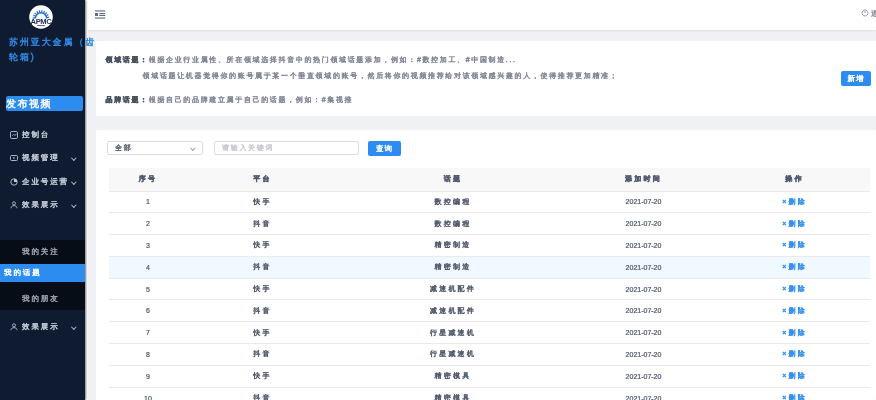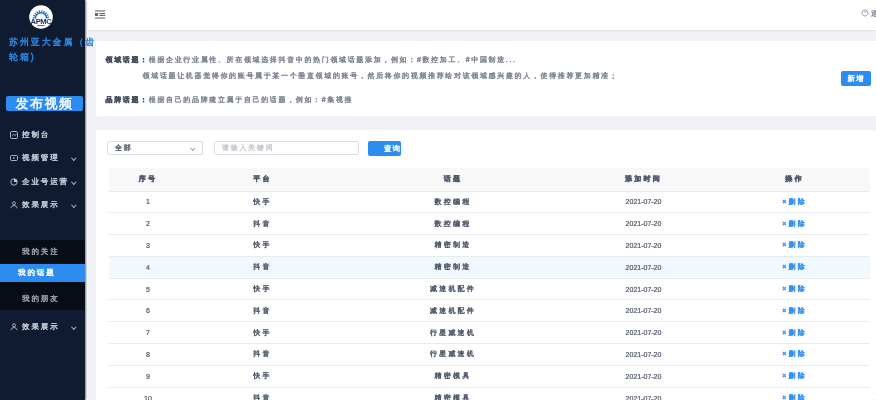--- a/index.html
+++ b/index.html
@@ -2,45 +2,45 @@
 <html><head><meta charset="utf-8">
 <style>
 *{margin:0;padding:0;box-sizing:border-box}
 html,body{width:876px;height:400px;overflow:hidden;background:#eff1f5;font-family:"Liberation Sans",sans-serif}
 
 #side{position:absolute;left:0;top:0;width:88px;height:400px;background:#fff}
 #menu{position:absolute;left:0;top:0;width:85px;height:400px;background:#0e1b30;box-shadow:1px 0 2px rgba(0,0,0,.55)}
 #logo{position:absolute;left:29px;top:5px;width:24px;height:24px}
 #sidetitle{position:absolute;left:9px;top:38px;width:80px;color:#2f86e0;font-size:9px;line-height:9px;letter-spacing:1.9px;white-space:nowrap;-webkit-text-stroke:.45px #2f86e0}
 #sidetitle .l2{margin-top:6px}
-#pubbtn{position:absolute;left:6px;top:96px;width:77px;height:15px;background:#2d8cf0;border-radius:2px;color:#fff;font-size:13px;text-align:center;line-height:15px;letter-spacing:1.5px;-webkit-text-stroke:.4px #fff}
+#pubbtn{position:absolute;left:6px;top:96px;width:77px;height:15px;background:#2d8cf0;border-radius:2px;color:#fff;font-size:10px;text-align:left;line-height:15px;letter-spacing:1.5px;-webkit-text-stroke:.4px #fff}
 .mi{position:absolute;left:0;width:85px;height:23px;color:#c3cbd6;font-size:7.5px;line-height:23px;letter-spacing:1.9px;-webkit-text-stroke:.42px #c3cbd6}
 .mi .tx{position:absolute;left:22px;top:0}
 .mi .ar{position:absolute;right:9px;top:10px;width:3.6px;height:3.6px;border-right:1.1px solid #aeb6c2;border-bottom:1.1px solid #aeb6c2;transform:rotate(45deg)}
 .mi .aru{position:absolute;right:9px;top:11.5px;width:3.6px;height:3.6px;border-right:1.1px solid #dbe0e8;border-bottom:1.1px solid #dbe0e8;transform:rotate(-135deg)}
 .mi svg{position:absolute;left:10px;top:8px}
 #submenu{position:absolute;left:0;top:240px;width:85px;height:70px;background:#070d16}
 .smi{position:absolute;left:22px;color:#98a1ad;font-size:7.5px;line-height:23px;letter-spacing:1.9px;-webkit-text-stroke:.42px #98a1ad}
 #selitem{position:absolute;left:0;top:264px;width:85px;height:18px;background:#2d8cf0;color:#fff;font-size:7.5px;line-height:18px;letter-spacing:1.9px;-webkit-text-stroke:.42px #fff}
-#selitem span{margin-left:18px}
+#selitem span{margin-left:4px}
 
 #header{position:absolute;left:88px;top:0;width:788px;height:30px;background:#fff;box-shadow:0 1px 2px rgba(0,0,0,.08)}
 #burger{position:absolute;left:7px;top:10px}
 #logout{position:absolute;left:773px;top:7px;width:30px;height:14px;color:#898d95;font-size:7px;line-height:14px;white-space:nowrap;-webkit-text-stroke:.35px #898d95}
 
 #card1{position:absolute;left:96px;top:41px;width:854px;height:75px;background:#fff;border-radius:2px}
 #card2{position:absolute;left:96px;top:130px;width:780px;height:270px;background:#fff;border-radius:2px}
 .pline{position:absolute;white-space:nowrap;font-size:7px;color:#808695;letter-spacing:1.65px;-webkit-text-stroke:.42px #808695}
 .pline b{color:#495060;font-weight:bold;-webkit-text-stroke:.42px #495060}
 #addbtn{position:absolute;left:745px;top:30px;width:30px;height:15px;background:#2d8cf0;border-radius:2px;color:#fff;font-size:7.5px;text-align:center;line-height:15px;letter-spacing:1px;-webkit-text-stroke:.4px #fff}
 
 #sel{position:absolute;left:11px;top:11px;width:96px;height:14px;border:1px solid #dcdee2;border-radius:2px;font-size:7px;color:#515a6e;line-height:12px;padding-left:7px;background:#fff;letter-spacing:1.7px;-webkit-text-stroke:.35px currentColor}
 #sel .ar{position:absolute;right:7px;top:4px;width:3.6px;height:3.6px;border-right:1.1px solid #9aa1ac;border-bottom:1.1px solid #9aa1ac;transform:rotate(45deg)}
 #inp{position:absolute;left:118px;top:11px;width:145px;height:14px;border:1px solid #dcdee2;border-radius:2px;font-size:7px;color:#c5c8ce;line-height:12px;padding-left:7px;background:#fff;letter-spacing:1.7px;-webkit-text-stroke:.35px currentColor}
-#qbtn{position:absolute;left:272px;top:11px;width:33px;height:15px;background:#2d8cf0;border-radius:2px;color:#fff;font-size:7.5px;text-align:right;line-height:15px;letter-spacing:1px;-webkit-text-stroke:.4px #fff}
+#qbtn{position:absolute;left:272px;top:11px;width:33px;height:15px;background:#2d8cf0;border-radius:2px;color:#fff;font-size:7.5px;text-align:center;line-height:15px;letter-spacing:1px;-webkit-text-stroke:.4px #fff}
 
 #tbl{position:absolute;left:13px;top:38px;width:761px}
 #tbl table{border-collapse:collapse;table-layout:fixed;width:761px;font-size:7px;color:#515a6e}
 #tbl .cj{letter-spacing:2.2px;-webkit-text-stroke:.45px #515a6e}
 #tbl .del .cj{-webkit-text-stroke:.45px #2d8cf0}
 #tbl th{background:#f8f8f9;height:23px;font-weight:bold;font-size:7px;border-bottom:1px solid #e8eaec;text-align:center}
 #tbl td{height:21.8px;border-bottom:1px solid #e8eaec;text-align:center;-webkit-text-stroke:.22px currentColor}
 #tbl .hl td{background:#f0f9ff}
 .del{color:#2d8cf0}
 </style></head>

